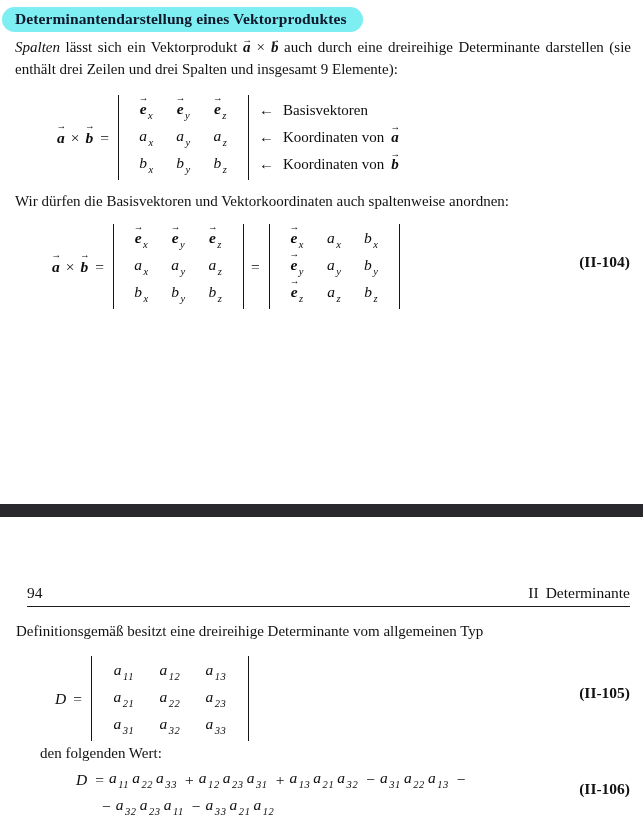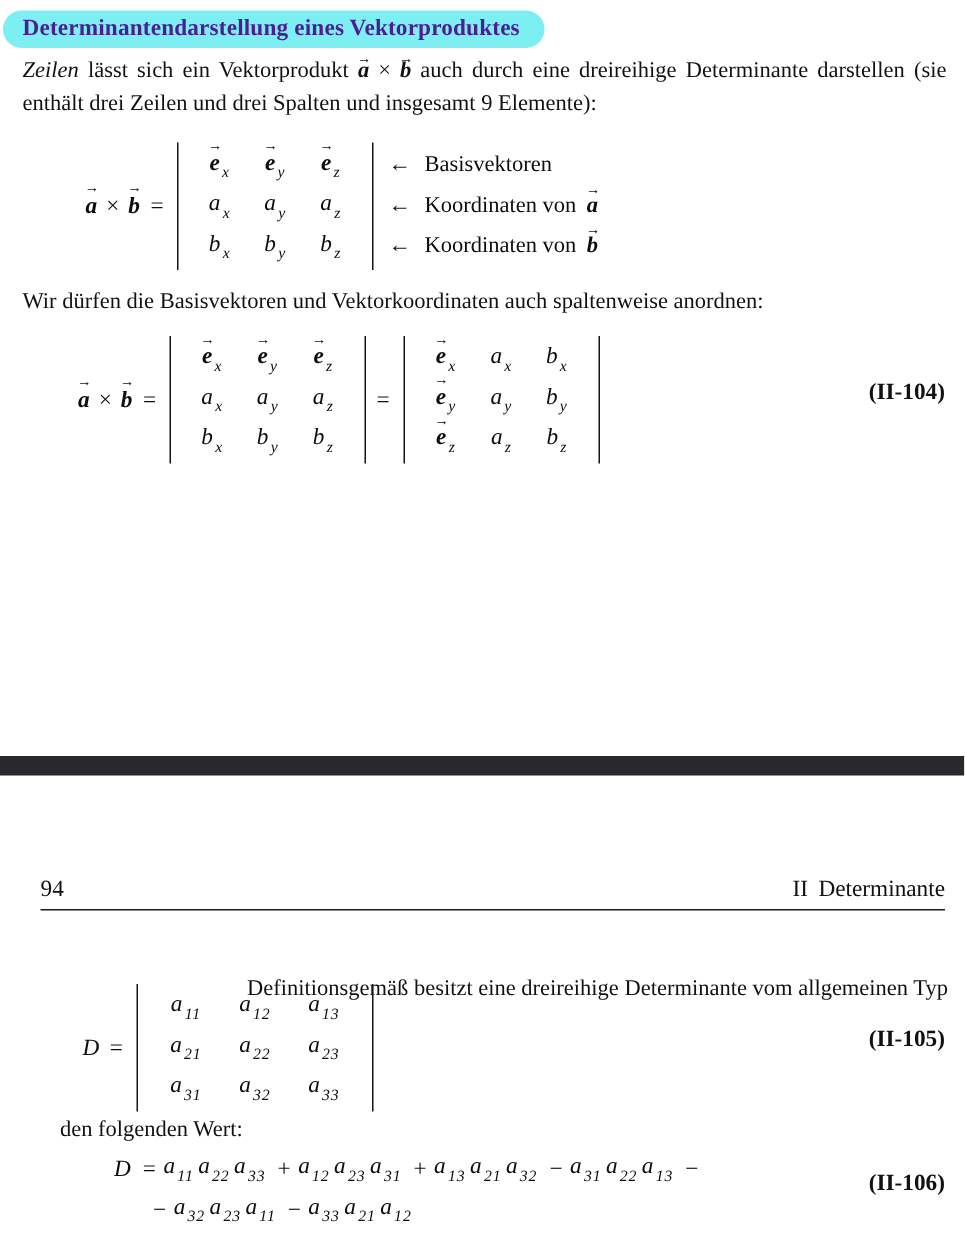--- a/index.html
+++ b/index.html
@@ -1,27 +1,27 @@
 <!DOCTYPE html>
 <html><head>
 <meta charset="utf-8">
 <style>
   html,body{margin:0;padding:0;background:#fff;}
   .page{position:relative;width:643px;height:822px;background:#ffffff;overflow:hidden;
         font-family:"Liberation Serif","DejaVu Serif",serif;color:#111;}
 
   
   .pill{position:absolute;left:2px;top:7px;background:#7deef2;border-radius:13px;
-        padding:3px 16px 4px 13px;font-weight:700;font-size:15.5px;color:#4c1d95;letter-spacing:0.1px;}
+        padding:3px 16px 4px 13px;font-weight:700;font-size:15.5px;color:#0f172a;letter-spacing:0.1px;}
 
   
   .body{position:absolute;margin:0;font-size:15px;line-height:21.5px;color:#111;}
   .p1{left:15px;top:37px;width:616px;text-align:justify;}
   .p2{left:15px;top:191px;width:616px;}
-  .p3{left:16px;top:649px;width:616px;text-align:right;}
+  .p3{left:16px;top:621px;width:616px;}
   .p4{left:16px;top:743px;width:616px;margin-left:24px;}
   .ital{font-style:italic;}
 
   
   .eq{position:absolute;display:flex;align-items:center;font-size:15.5px;color:#0d0d0d;}
   .eq1{left:57px;top:95px;}
   .eq2{left:52px;top:224px;}
   .eq3{left:55px;top:656px;}
   .eq4{left:76px;top:766px;display:block;}
   .lhs{white-space:nowrap;display:inline-block;}
@@ -66,21 +66,21 @@
 </style>
 </head>
 <body>
 
 <div class="page">
 
   <div class="pill">
     <span>Determinantendarstellung eines Vektorproduktes</span>
   </div>
 
-  <p class="body p1"><span class="ital">Zeilen</span><span> lässt sich ein Vektorprodukt </span><span class="vec">a</span><span class="op">×</span><span class="vec">b</span><span> auch durch eine dreireihige Determinante darstellen (sie enthält drei Zeilen und drei Spalten und insgesamt 9 Elemente):</span></p>
+  <p class="body p1"><span class="ital">Spalten</span><span> lässt sich ein Vektorprodukt </span><span class="vec">a</span><span class="op">×</span><span class="vec">b</span><span> auch durch eine dreireihige Determinante darstellen (sie enthält drei Zeilen und drei Spalten und insgesamt 9 Elemente):</span></p>
 
   <div class="eq eq1">
     <span class="lhs"><span class="vec">a</span><span class="op">×</span><span class="vec">b</span><span class="op eqs">=</span></span>
     <span class="det">
         <div class="mrow">
           <span class="mvar"><span class="base vec">e</span><sub>x</sub></span>
           <span class="mvar"><span class="base vec">e</span><sub>y</sub></span>
           <span class="mvar"><span class="base vec">e</span><sub>z</sub></span>
         </div>
         <div class="mrow">

